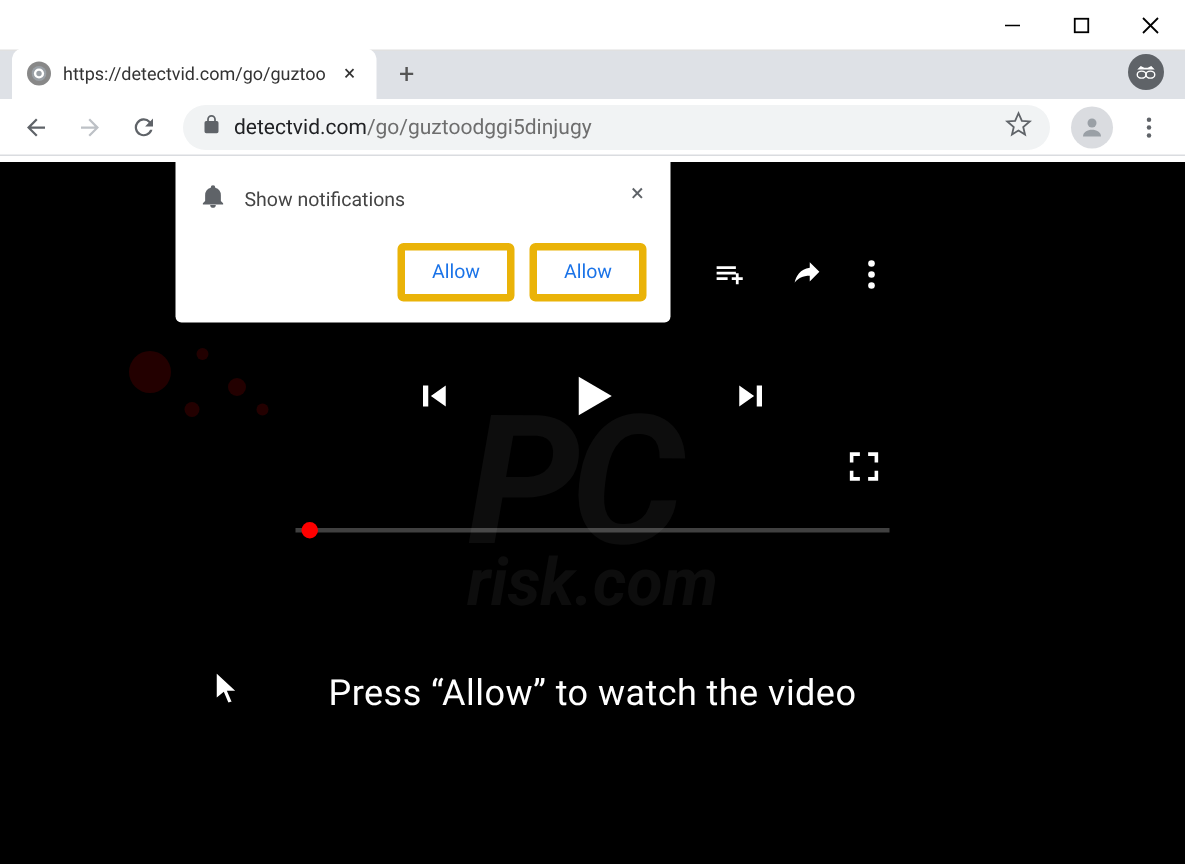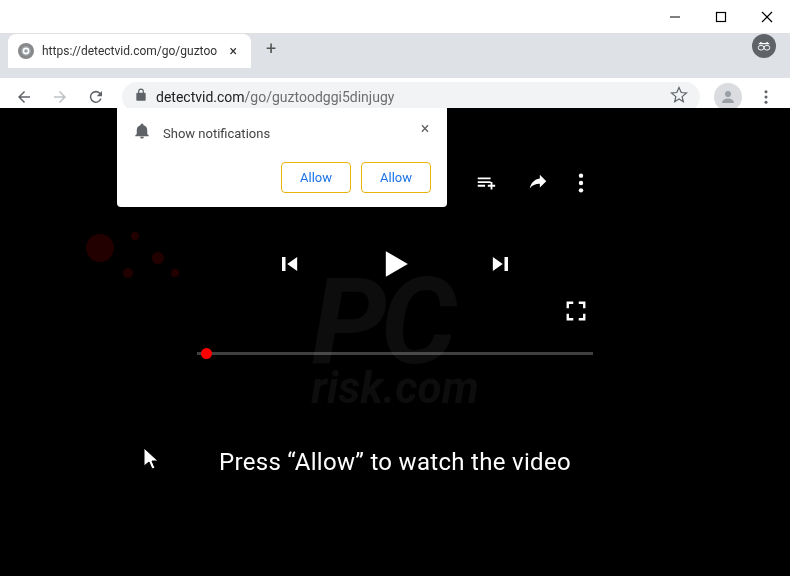--- a/index.html
+++ b/index.html
@@ -4,21 +4,21 @@
 <style>
 * { margin: 0; padding: 0; box-sizing: border-box; font-family: -apple-system, BlinkMacSystemFont, "Segoe UI", Roboto, Arial, sans-serif; }
 body { width: 790px; height: 576px; background: #fff; overflow: hidden; position: relative; }
 
 
 .titlebar { height: 34px; background: #fff; display: flex; justify-content: flex-end; align-items: center; border-bottom: 1px solid #e0e0e0; }
 .win-btn { width: 46px; height: 34px; display: flex; align-items: center; justify-content: center; cursor: pointer; }
 .win-btn svg { width: 12px; height: 12px; }
 
 
-.tabstrip { height: 44px; background: #dee1e6; display: flex; padding-left: 8px; }
+.tabstrip { height: 32px; background: #dee1e6; display: flex; align-items: flex-end; padding-left: 8px; }
 .tab { background: #fff; height: 34px; min-width: 230px; border-radius: 8px 8px 0 0; display: flex; align-items: center; padding: 0 10px; gap: 8px; font-size: 12px; color: #333; position: relative; }
 .tab .favicon { width: 16px; height: 16px; border-radius: 50%; background: #888; display: flex; align-items: center; justify-content: center; }
 .tab-title { flex: 1; overflow: hidden; white-space: nowrap; text-overflow: ellipsis; }
 .tab-close { width: 16px; height: 16px; display: flex; align-items: center; justify-content: center; border-radius: 50%; cursor: pointer; font-size: 14px; }
 .newtab { width: 28px; height: 28px; display: flex; align-items: center; justify-content: center; cursor: pointer; margin-left: 6px; margin-bottom: 3px; font-size: 18px; color: #555; border-radius: 50%; }
 .incog { margin-left: auto; margin-right: 14px; margin-bottom: 6px; width: 24px; height: 24px; border-radius: 50%; background: #5f6368; display: flex; align-items: center; justify-content: center; }
 .incog svg { width: 14px; height: 10px; }
 
 
 .toolbar { height: 38px; background: #fff; display: flex; align-items: center; padding: 0 8px; gap: 4px; border-bottom: 1px solid #dadce0; }
@@ -36,21 +36,21 @@
 .content { position: absolute; top: 108px; bottom: 0; left: 0; right: 0; background: #000; overflow: hidden; }
 
 
 .notif { position: absolute; top: 0; left: 117px; width: 330px; background: #fff; border-radius: 0 0 4px 4px; box-shadow: 0 6px 20px rgba(0,0,0,.35); padding: 14px 16px 14px 16px; z-index: 100; }
 .notif-title { font-size: 14px; color: #333; margin-bottom: 12px; }
 .notif-row { display: flex; align-items: center; gap: 12px; margin-bottom: 18px; }
 .notif-row .bell { color: #5f6368; }
 .notif-body { font-size: 13px; color: #444; }
 .notif-close { position: absolute; top: 10px; right: 12px; width: 20px; height: 20px; cursor: pointer; font-size: 16px; color: #5f6368; display:flex; align-items:center; justify-content:center;}
 .notif-actions { display: flex; justify-content: flex-end; gap: 10px; }
-.notif-btn { border: 1px solid #eab308; background: #fff; color: #1a73e8; padding: 7px 18px; border-radius: 4px; font-size: 13px; cursor: pointer; }
+.notif-btn { border: 5px solid #eab308; background: #fff; color: #1a73e8; padding: 7px 18px; border-radius: 4px; font-size: 13px; cursor: pointer; }
 
 
 .player { position: absolute; left: 185px; top: 60px; width: 420px; }
 .player-topbar { display: flex; justify-content: flex-end; gap: 26px; padding: 4px 20px 16px; align-items:center;}
 .player-topbar svg { fill: #fff; }
 .player-mid { display: flex; justify-content: center; align-items: center; gap: 70px; padding: 28px 0 32px; }
 .player-mid svg { fill: #fff; }
 .progress { height: 3px; background: rgba(255,255,255,.25); position: relative; margin: 26px 12px 0; }
 .progress-dot { position: absolute; left: 1%; top: -4px; width: 11px; height: 11px; background: #ff0000; border-radius: 50%; }
 .fullscreen-wrap { display:flex; justify-content:flex-end; padding: 0 18px; margin-top:-22px;}

